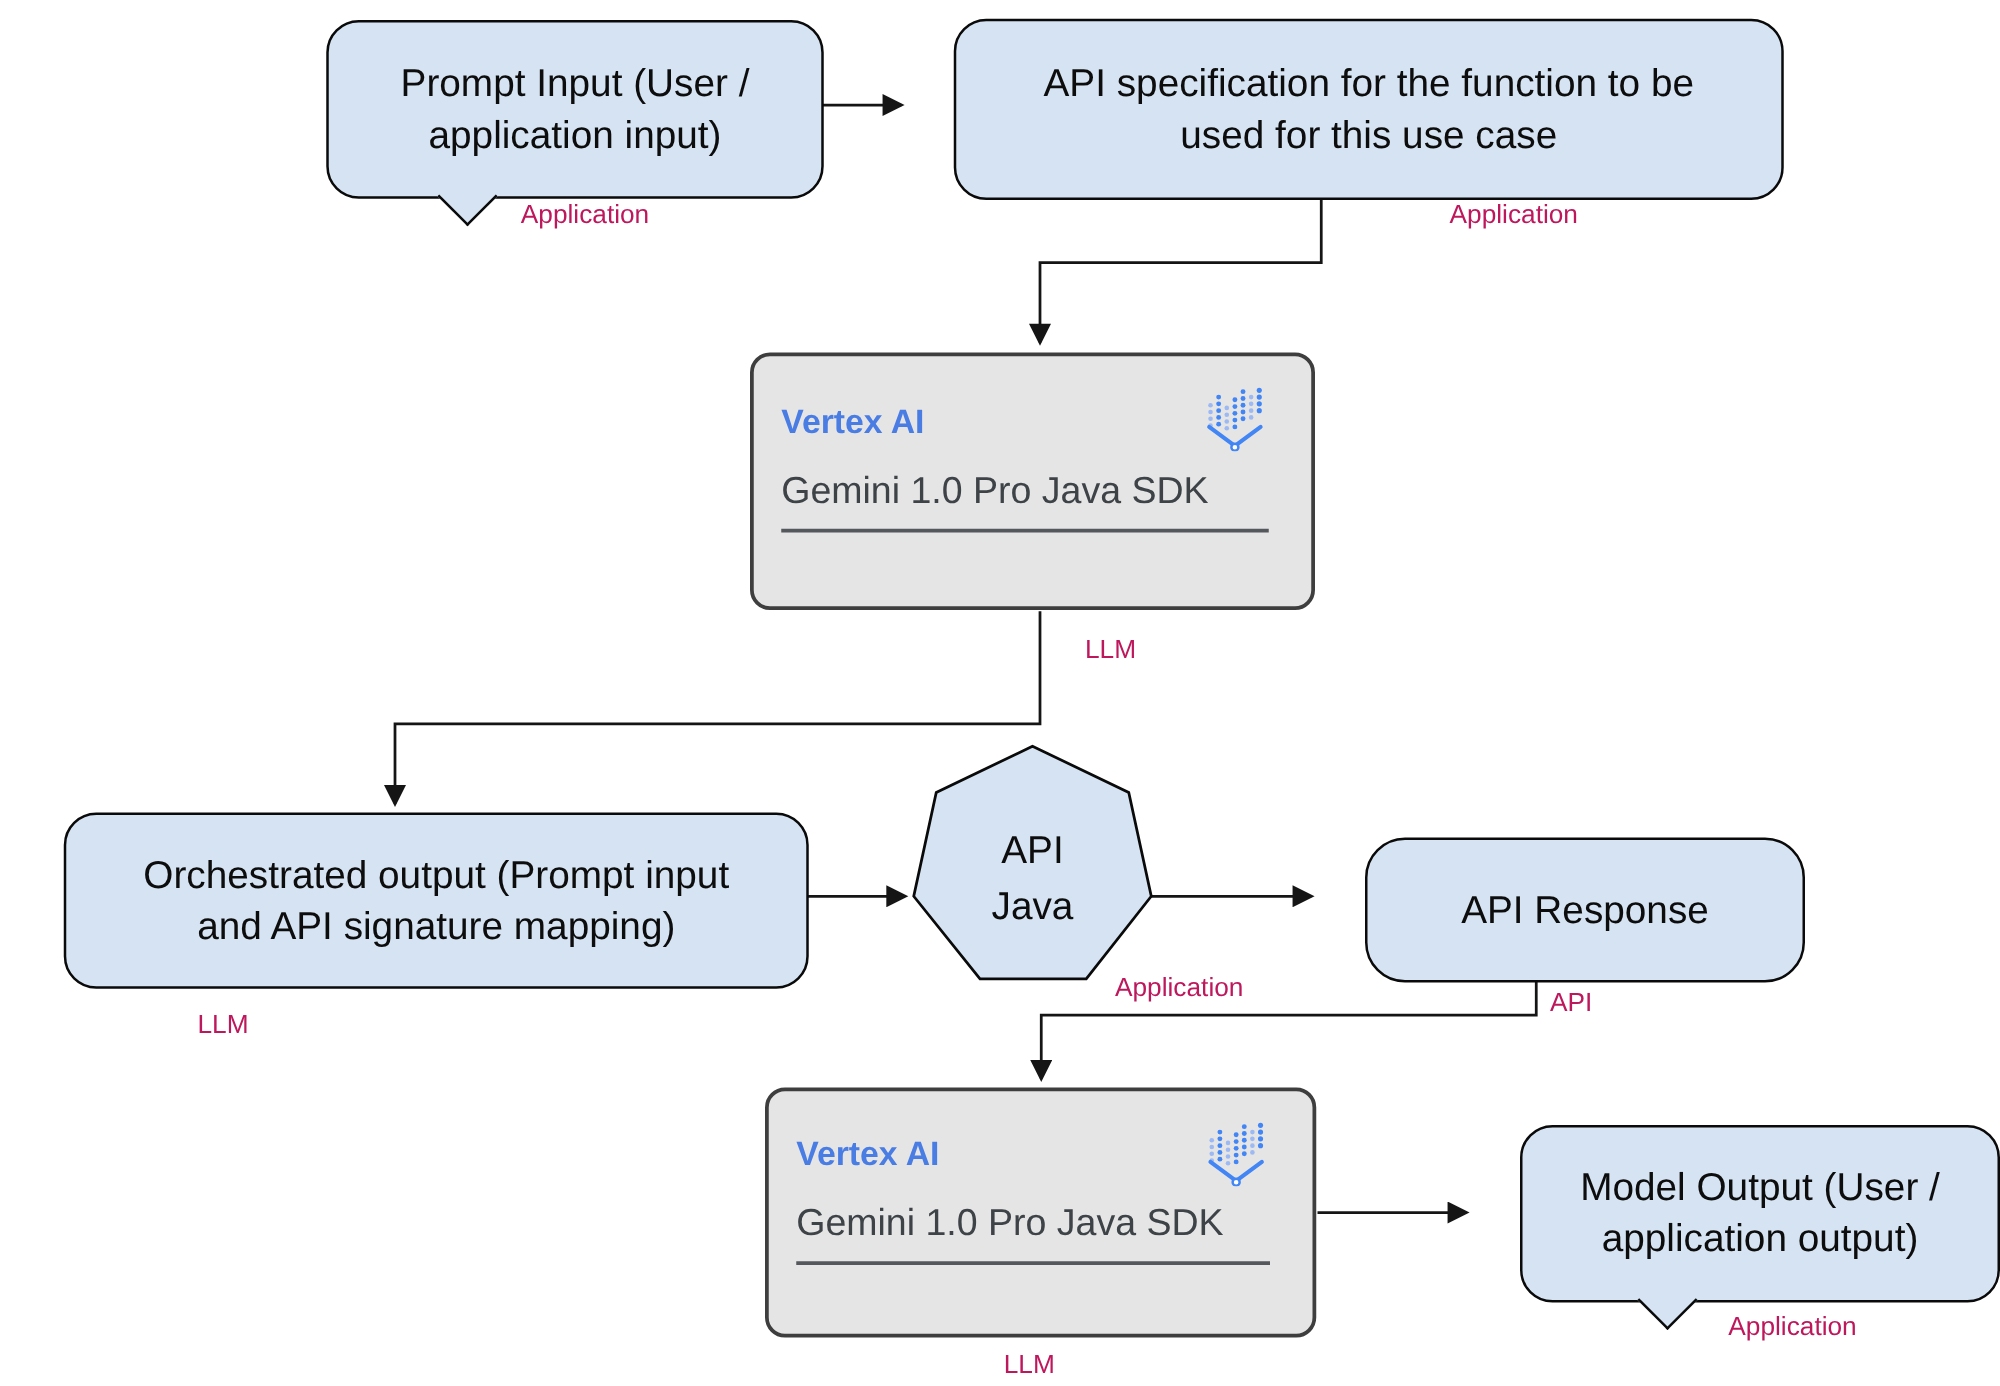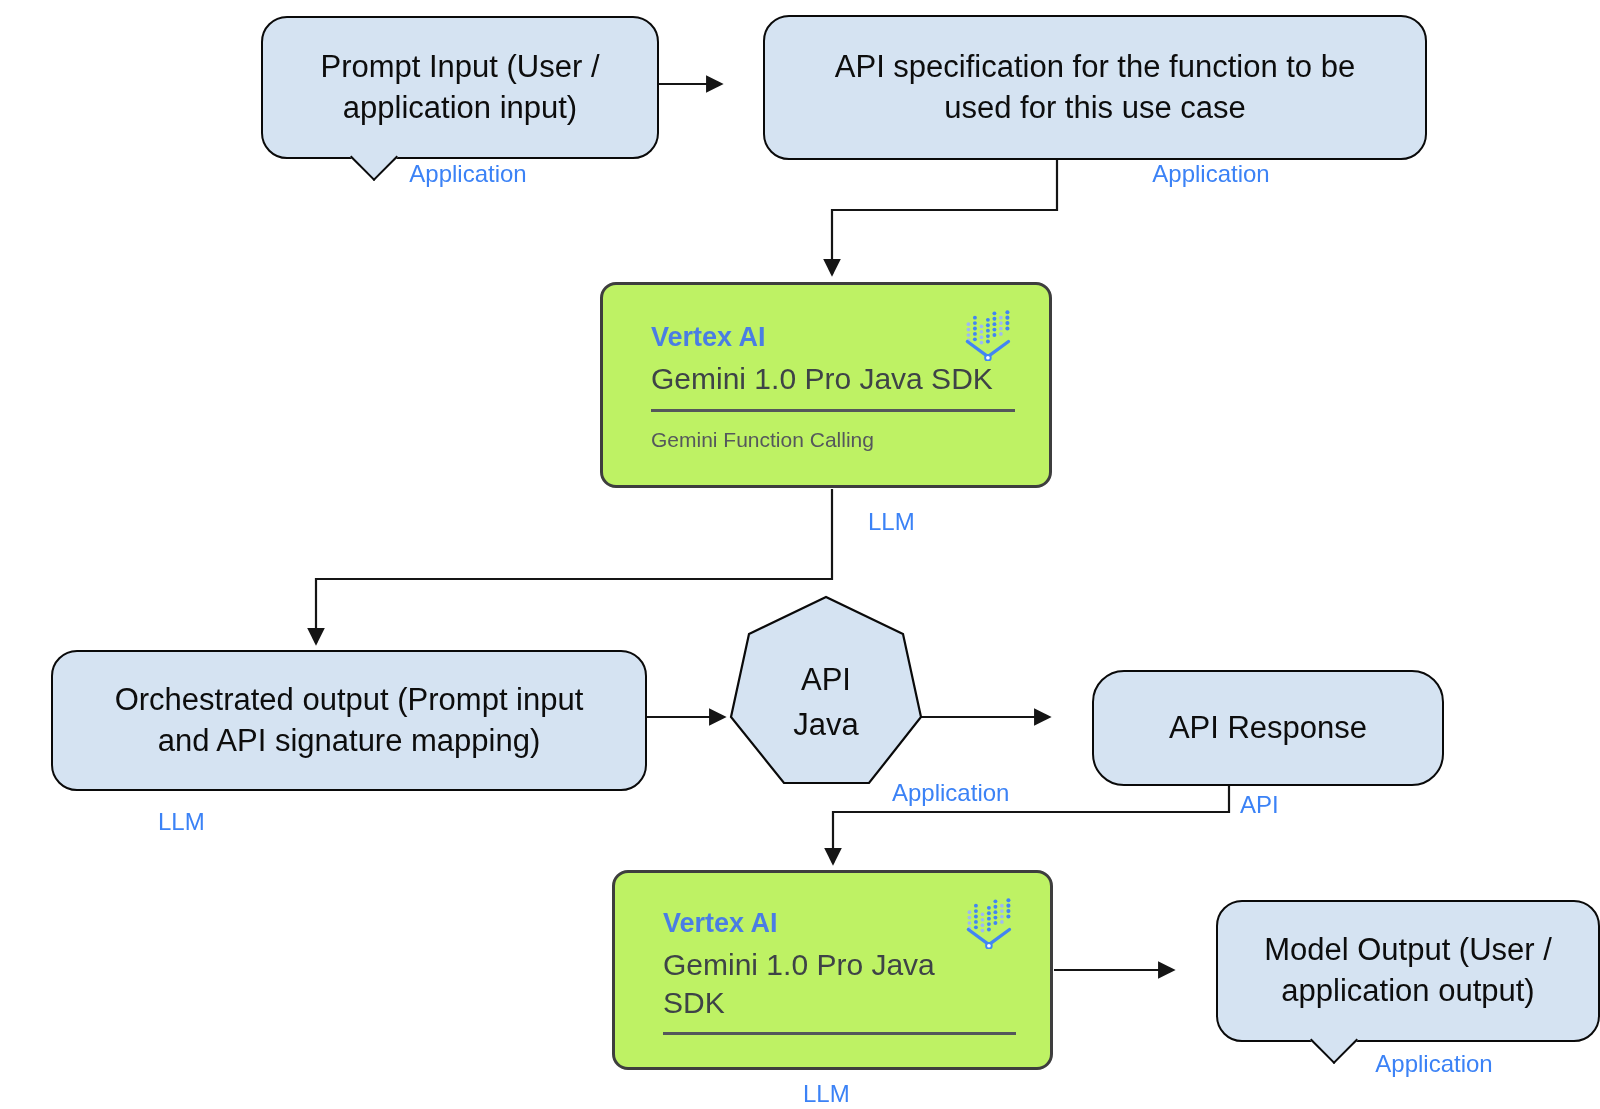--- a/index.html
+++ b/index.html
@@ -13,29 +13,29 @@
     background:#d5e3f2;border:2px solid #0a0a0a;border-radius:26px;
     text-align:center;font-size:31px;line-height:1.32;color:#0d0d0d;margin-left:36px;
   }
   .node .lbl{position:relative;z-index:2;}
   .tail{
     position:absolute;width:32px;height:32px;bottom:-17px;z-index:1;
     background:#d5e3f2;border-right:2px solid #0a0a0a;border-bottom:2px solid #0a0a0a;
     transform:rotate(45deg);
   }
   .tag{
-    position:absolute;z-index:1;font-size:24px;color:#3b82f6;white-space:nowrap;
+    position:absolute;z-index:1;font-size:21px;color:#be185d;white-space:nowrap;
   }
   .tag.centered{transform:translateX(-50%);}
   .card{
-    position:absolute;z-index:1;background:#bef264;border:3px solid #3e3e3e;border-radius:16px;
-    box-sizing:border-box;padding:36px 52px 0 48px;
+    position:absolute;z-index:1;background:#e5e5e5;border:3px solid #3e3e3e;border-radius:16px;
+    box-sizing:border-box;padding:36px 52px 0 22px;
   }
   .card .product{font-size:27px;font-weight:bold;color:#4a7de4;line-height:1.2;}
-  .card .title{font-size:30px;color:#3e4347;line-height:1.25;margin-top:7px;}
+  .card .title{font-size:30px;color:#3e4347;line-height:1.25;margin-top:21px;}
   .card .divider{height:3px;background:#54575b;margin-top:11px;margin-right:-18px;}
   .card .subtitle{font-size:21px;color:#55585c;margin-top:16px;}
   .card .vicon{position:absolute;right:34px;top:24px;}
   .hepta-label{
     position:absolute;z-index:1;width:120px;text-align:center;transform:translateX(-50%);
     font-size:31px;line-height:1.45;color:#0d0d0d;
   }
 </style>
 </head>
 <body>
@@ -68,21 +68,20 @@
 
   <div class="node" style="left:727px;top:15px;width:660px;height:141px;justify-content:center;">
     <div class="lbl" style="padding:0 45px;">API specification for the function to be used for this use case</div>
   </div>
   <div class="tag centered" style="left:1211px;top:160px;">Application</div>
 
   <div class="card" style="left:600px;top:282px;width:452px;height:206px;">
     <div class="product">Vertex AI</div>
     <div class="title">Gemini 1.0 Pro Java SDK</div>
     <div class="divider"></div>
-    <div class="subtitle">Gemini Function Calling</div>
     <span class="vicon">
       <svg width="52" height="52" viewBox="0 0 48 48">
         <g fill="#9db9f3">
           <circle cx="5" cy="14" r="1.7"></circle>
             <circle cx="5" cy="19" r="1.7"></circle>
             <circle cx="5" cy="24" r="1.7"></circle>
             <circle cx="5" cy="29" r="1.7"></circle>
           <circle cx="17" cy="16" r="1.7"></circle>
             <circle cx="17" cy="21" r="1.7"></circle>
             <circle cx="17" cy="26" r="1.7"></circle>

